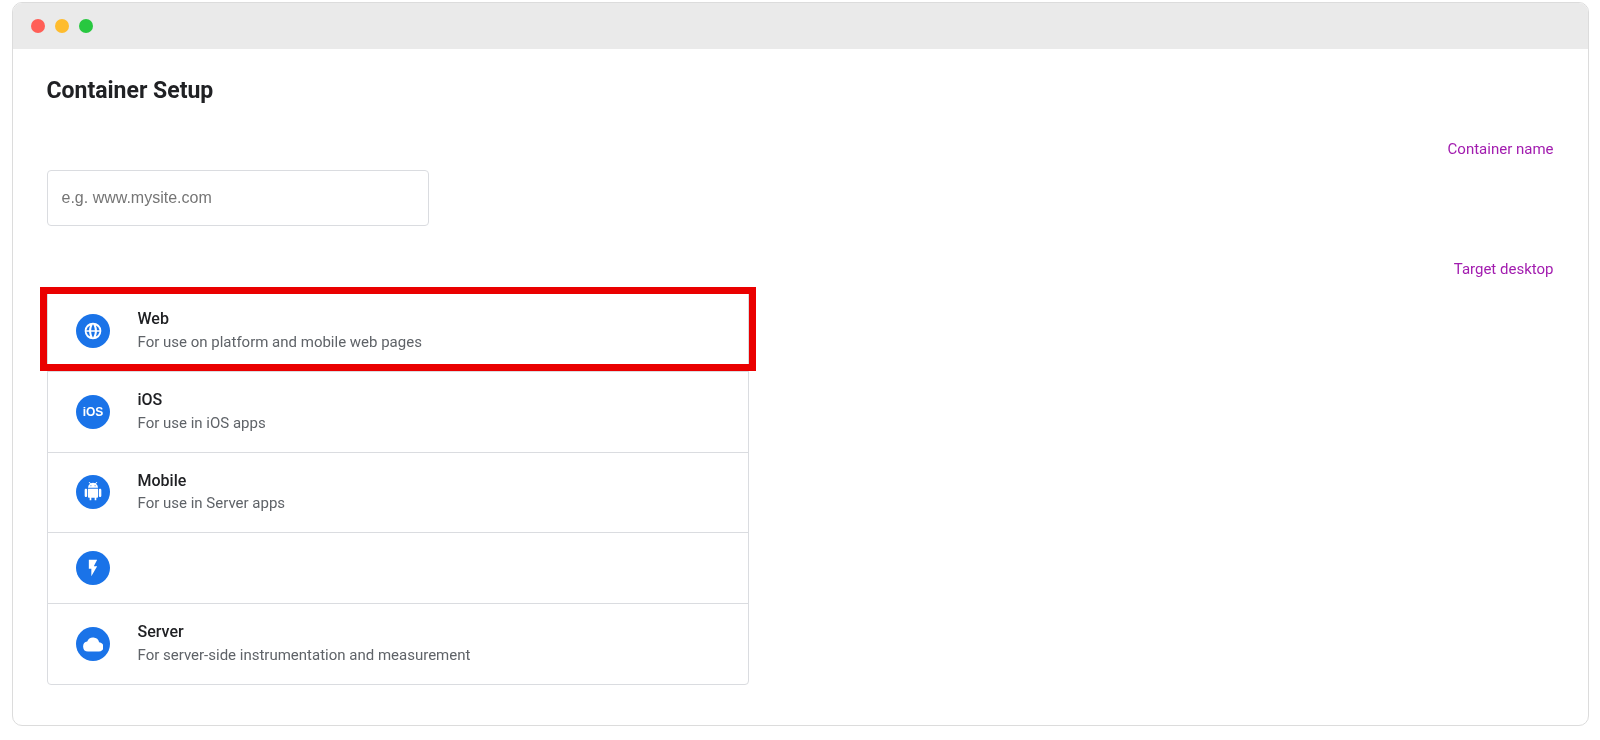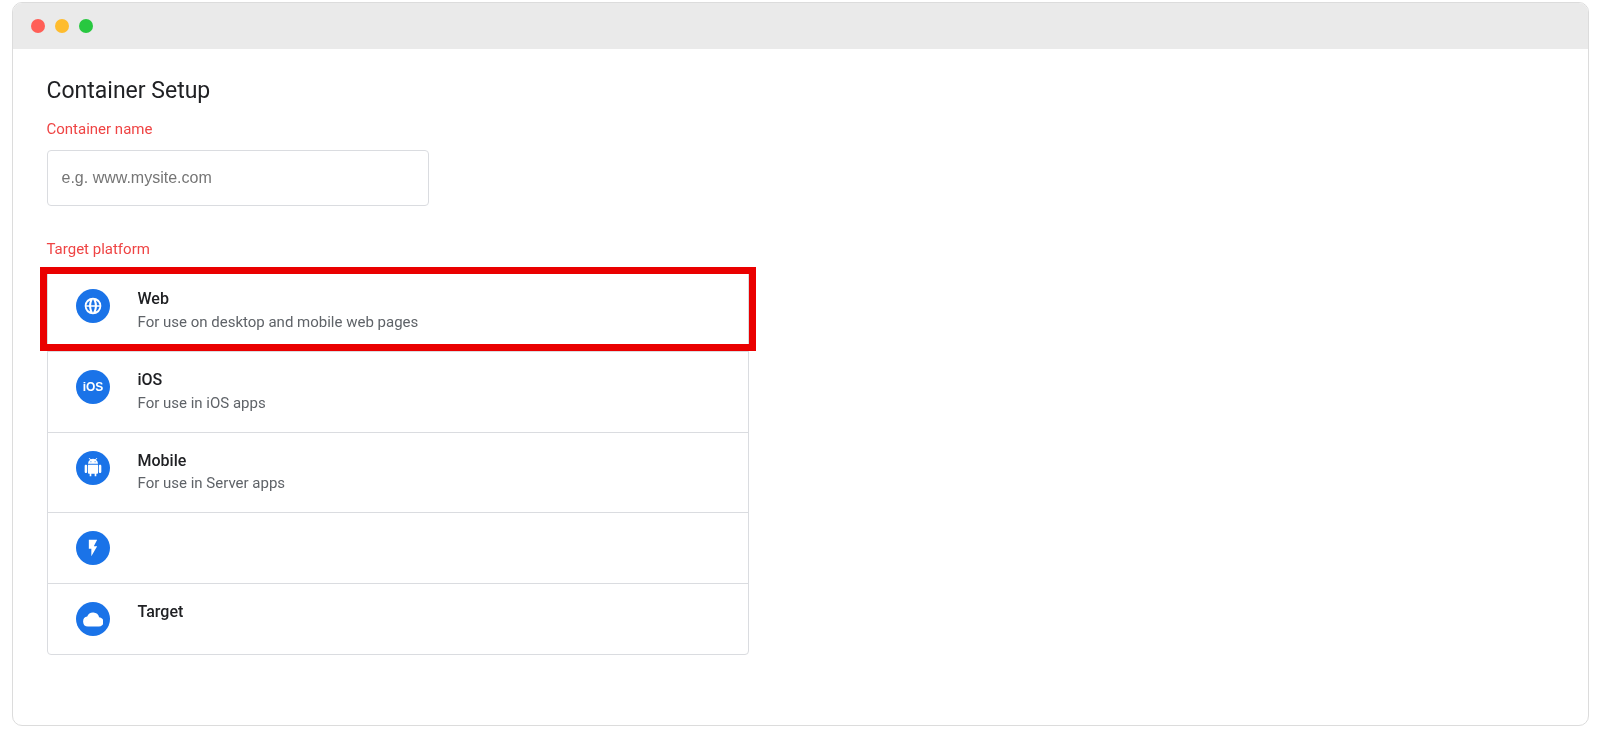--- a/index.html
+++ b/index.html
@@ -26,28 +26,29 @@
   .tl-dot { width: 14px; height: 14px; border-radius: 50%; }
   .dot-red    { background: #ff5f57; }
   .dot-yellow { background: #febc2e; }
   .dot-green  { background: #28c840; }
 
   .content {
     padding: 28px 34px;
   }
   .page-title {
     font-size: 23px;
-    font-weight: 400;
+    font-weight: 700;
     color: #202124;
-    margin-bottom: 16px;
+    margin-bottom: 36px;
   }
   .field-label {
     font-size: 15px;
-    color: #ef4444;
+    color: #a21caf;
     margin-bottom: 12px;
+    text-align: right;
   }
   .text-input {
     width: 382px;
     height: 56px;
     border: 1px solid #dadce0;
     border-radius: 4px;
     padding: 8px 14px;
     font-size: 16px;
     color: #202124;
     outline: none;
@@ -56,20 +57,21 @@
   .text-input::placeholder { color: #757575; }
 
   .platform-list {
     width: 702px;
     border: 1px solid #dadce0;
     border-radius: 4px;
     position: relative;
   }
   .platform-item {
     display: flex;
+    align-items: center;
     padding: 18px 16px 18px 28px;
     gap: 28px;
     cursor: pointer;
     border-bottom: 1px solid #dadce0;
   }
   .platform-item:last-child { border-bottom: none; }
   .platform-item .icon-wrap {
     width: 34px; height: 34px; flex: 0 0 34px;
     border-radius: 50%;
     background: #1a73e8;
@@ -103,35 +105,35 @@
     <div class="tl-dot dot-yellow"></div>
     <div class="tl-dot dot-green"></div>
   </div>
 
   <div class="content">
     <h1 class="page-title">Container Setup</h1>
 
     <div class="field-label">Container name</div>
     <input class="text-input" type="text" placeholder="e.g. www.mysite.com" style="">
 
-    <div class="field-label">Target platform</div>
+    <div class="field-label">Target desktop</div>
 
     <div class="platform-list">
 
       <div class="highlight-box"></div>
 
       <div class="platform-item">
         <div class="icon-wrap">
           <svg width="20" height="20" viewBox="0 0 24 24">
               <path d="M12 2a10 10 0 1 0 0 20 10 10 0 0 0 0-20zm7.93 9h-3.2a16 16 0 0 0-1.3-5.54A8.03 8.03 0 0 1 19.93 11zM12 4c.9 1.3 1.9 3.5 2.2 7H9.8c.3-3.5 1.3-5.7 2.2-7zM4.07 13h3.2c.2 2.2.7 4.1 1.3 5.54A8.03 8.03 0 0 1 4.07 13zm3.2-2h-3.2a8.03 8.03 0 0 1 4.5-5.54A16 16 0 0 0 7.27 11zM12 20c-.9-1.3-1.9-3.5-2.2-7h4.4c-.3 3.5-1.3 5.7-2.2 7zm3.43-1.46c.6-1.44 1.1-3.34 1.3-5.54h3.2a8.03 8.03 0 0 1-4.5 5.54z"></path>
             </svg>
         </div>
         <div class="texts">
           <div class="ttl">Web</div>
-          <div class="desc">For use on desktop and mobile web pages</div>
+          <div class="desc">For use on platform and mobile web pages</div>
         </div>
       </div>
 
       <div class="platform-item">
         <div class="icon-wrap">
           <svg width="34" height="34" viewBox="0 0 34 34">
               <text x="17" y="21" text-anchor="middle" font-size="12" font-weight="700" fill="#fff" font-family="Arial">iOS</text>
             </svg>
         </div>
         <div class="texts">
@@ -160,19 +162,20 @@
         </div>
       </div>
 
       <div class="platform-item">
         <div class="icon-wrap">
           <svg width="20" height="20" viewBox="0 0 24 24">
               <path d="M19.35 10.04A7.49 7.49 0 0 0 5.07 9.1 6 6 0 0 0 6 21h13a5 5 0 0 0 .35-10.96z"></path>
             </svg>
         </div>
         <div class="texts">
-          <div class="ttl">Target</div>
+          <div class="ttl">Server</div>
+          <div class="desc">For server-side instrumentation and measurement</div>
         </div>
       </div>
 
     </div>
   </div>
 </div>
 
 </body></html>

